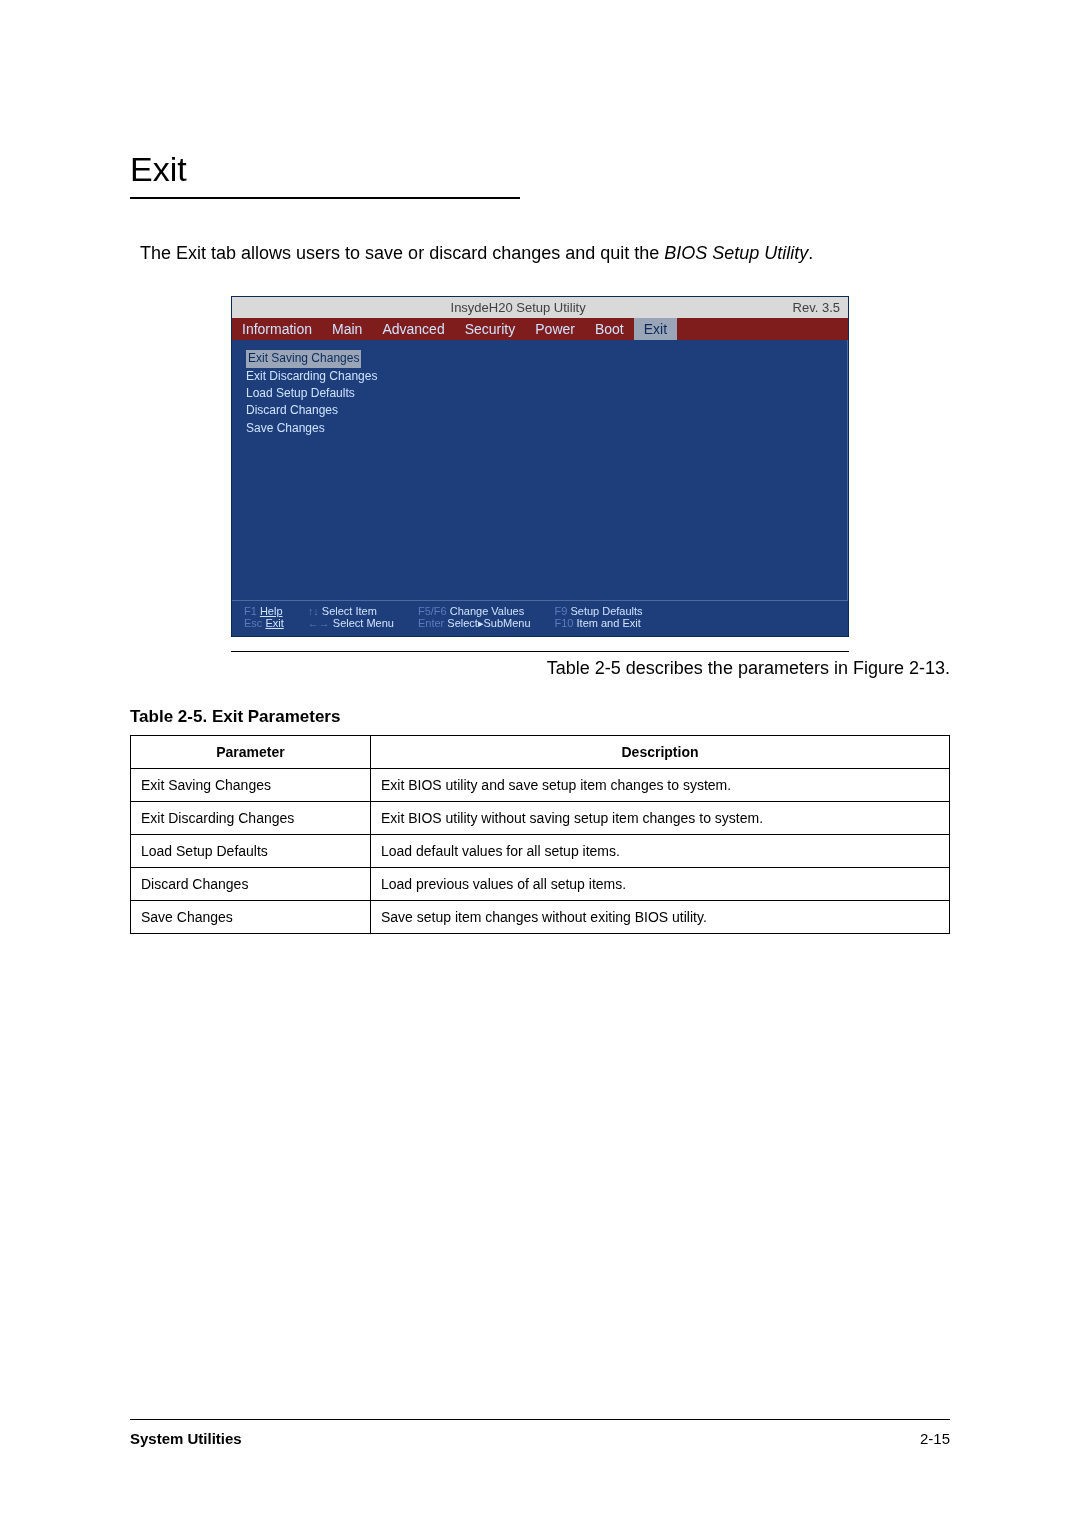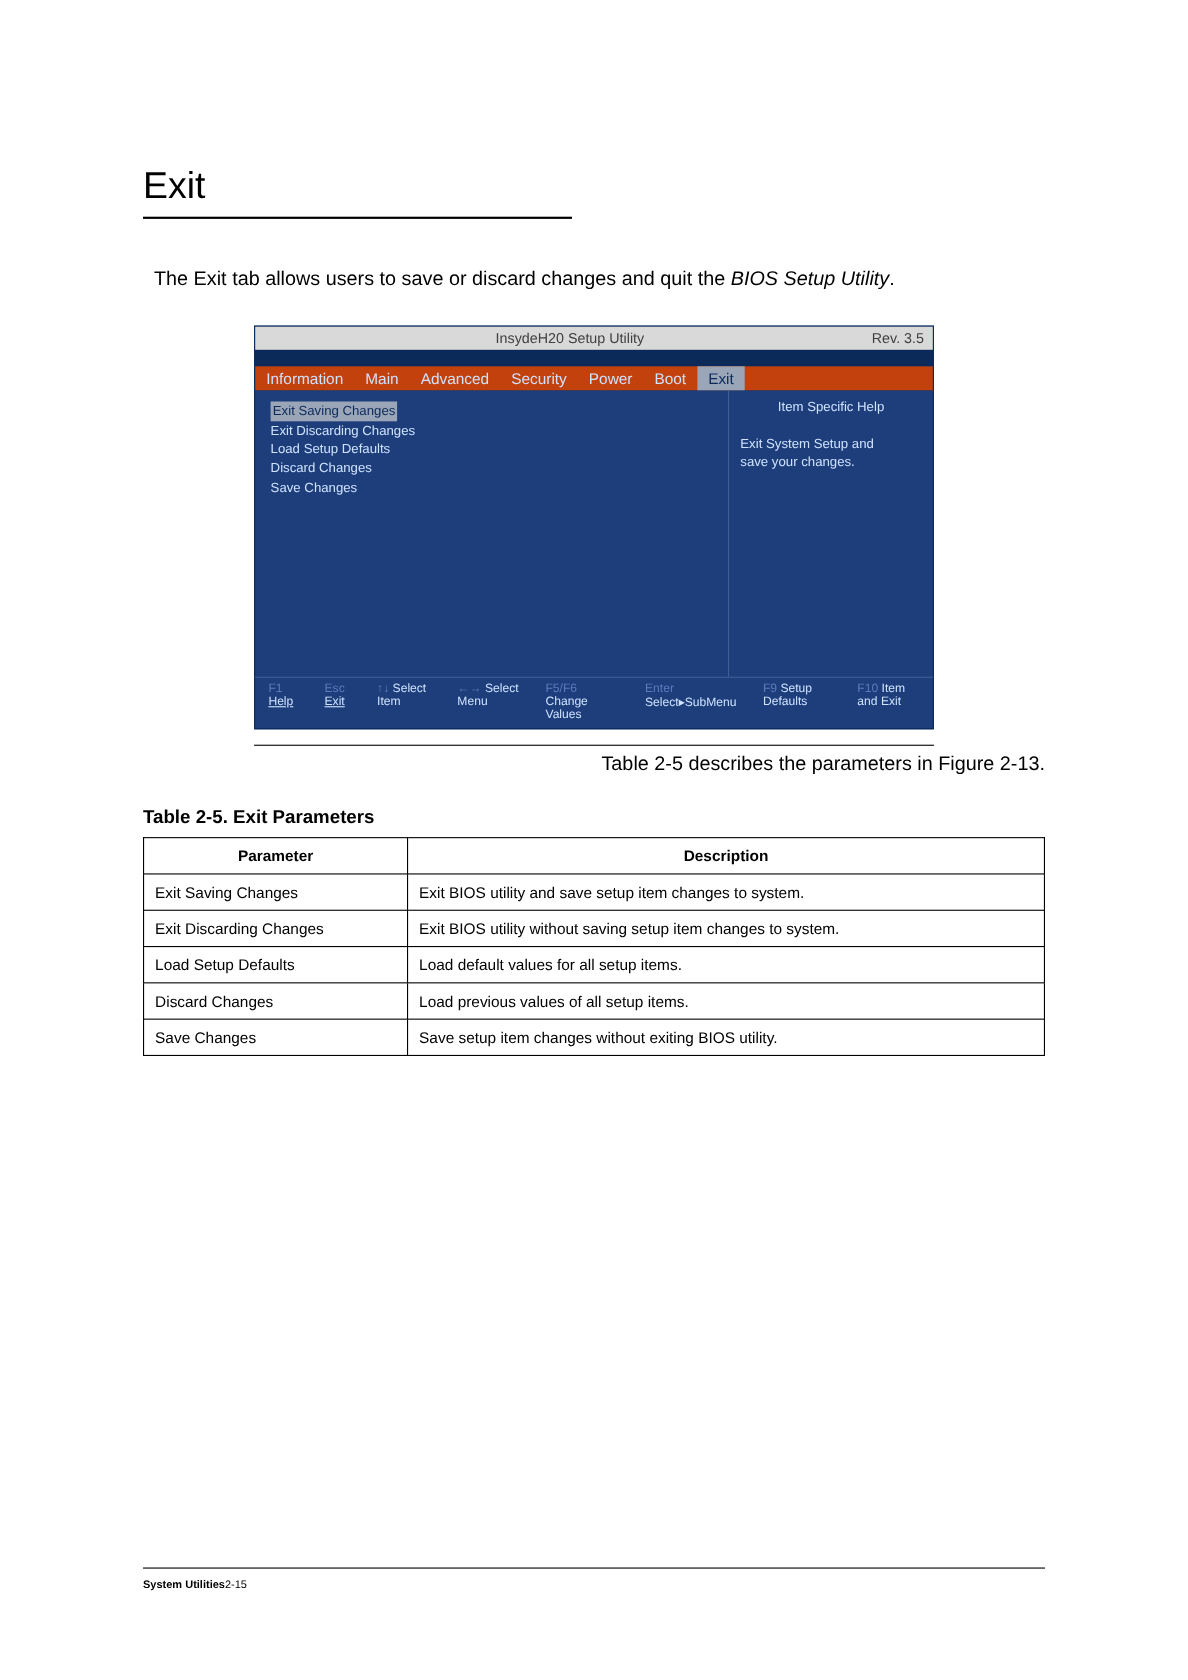--- a/index.html
+++ b/index.html
@@ -44,23 +44,22 @@
   .bios-title {
     background: #d9d9d9;
     color: #404040;
     display: flex;
     justify-content: space-between;
     padding: 3px 8px;
     font-size: 13px;
   }
   .bios-tabs {
     display: flex;
-    background: #c2410c;
+    background: #7f1d1d;
     color: #cfe2ff;
-    margin-top: 15px;
   }
   .bios-tab {
     padding: 3px 10px;
     font-size: 14px;
   }
   .bios-tab.active {
     background: #9aa6b8;
     color: #0b2a5a;
   }
   .bios-body {
@@ -86,21 +85,21 @@
   .bios-right .ist { color: #cfe2ff; text-align: left; line-height: 1.4; }
   .bios-foot {
     background: #1d3e7a;
     color: #cfe2ff;
     display: flex;
     gap: 24px;
     padding: 4px 12px 6px 12px;
     font-size: 11px;
     border-top: 1px solid #4a6aa0;
   }
-  .bios-foot .col { display: flex; flex-direction: row; gap: 28px; }
+  .bios-foot .col { display: flex; flex-direction: column; }
   .bios-foot .key { color: #5a7bbd; }
   .bios-foot .lbl { text-decoration: underline; }
 
   .caption-rule {
     width: 618px;
     margin: 14px auto 6px auto;
     border-top: 1px solid #000;
   }
   .figcap {
     width: 618px;
@@ -136,21 +135,22 @@
     text-align: center;
   }
   table.params th:first-child, table.params td:first-child { width: 240px; }
 
   .footer {
     position: absolute;
     left: 130px; right: 130px; bottom: 80px;
     border-top: 1px solid #000;
     padding-top: 10px;
     display: flex;
-    font-size: 10px;
+    justify-content: space-between;
+    font-size: 15px;
   }
   .footer .left { font-weight: bold; }
 </style>
 </head>
 <body>
 
 <div class="page">
 
   <div class="heading">Exit</div>
   <div class="heading-underline"></div>
@@ -175,27 +175,20 @@
       <div class="bios-tab active">Exit</div>
     </div>
     <div class="bios-body">
       <div class="bios-left">
         <div class="mi sel">Exit Saving Changes</div>
         <div class="mi">Exit Discarding Changes</div>
         <div class="mi">Load Setup Defaults</div>
         <div class="mi">Discard Changes</div>
         <div class="mi">Save Changes</div>
       </div>
-      <div class="bios-right">
-        <div class="ish">Item Specific Help</div>
-        <div class="ist">
-          <span>Exit System Setup and</span><br>
-          <span>save your changes.</span>
-        </div>
-      </div>
     </div>
     <div class="bios-foot">
       <div class="col">
         <span><span class="key">F1</span> <span class="lbl">Help</span></span>
         <span><span class="key">Esc</span> <span class="lbl">Exit</span></span>
       </div>
       <div class="col">
         <span><span class="key">↑↓</span> <span>Select Item</span></span>
         <span><span class="key">←→</span> <span>Select Menu</span></span>
       </div>

